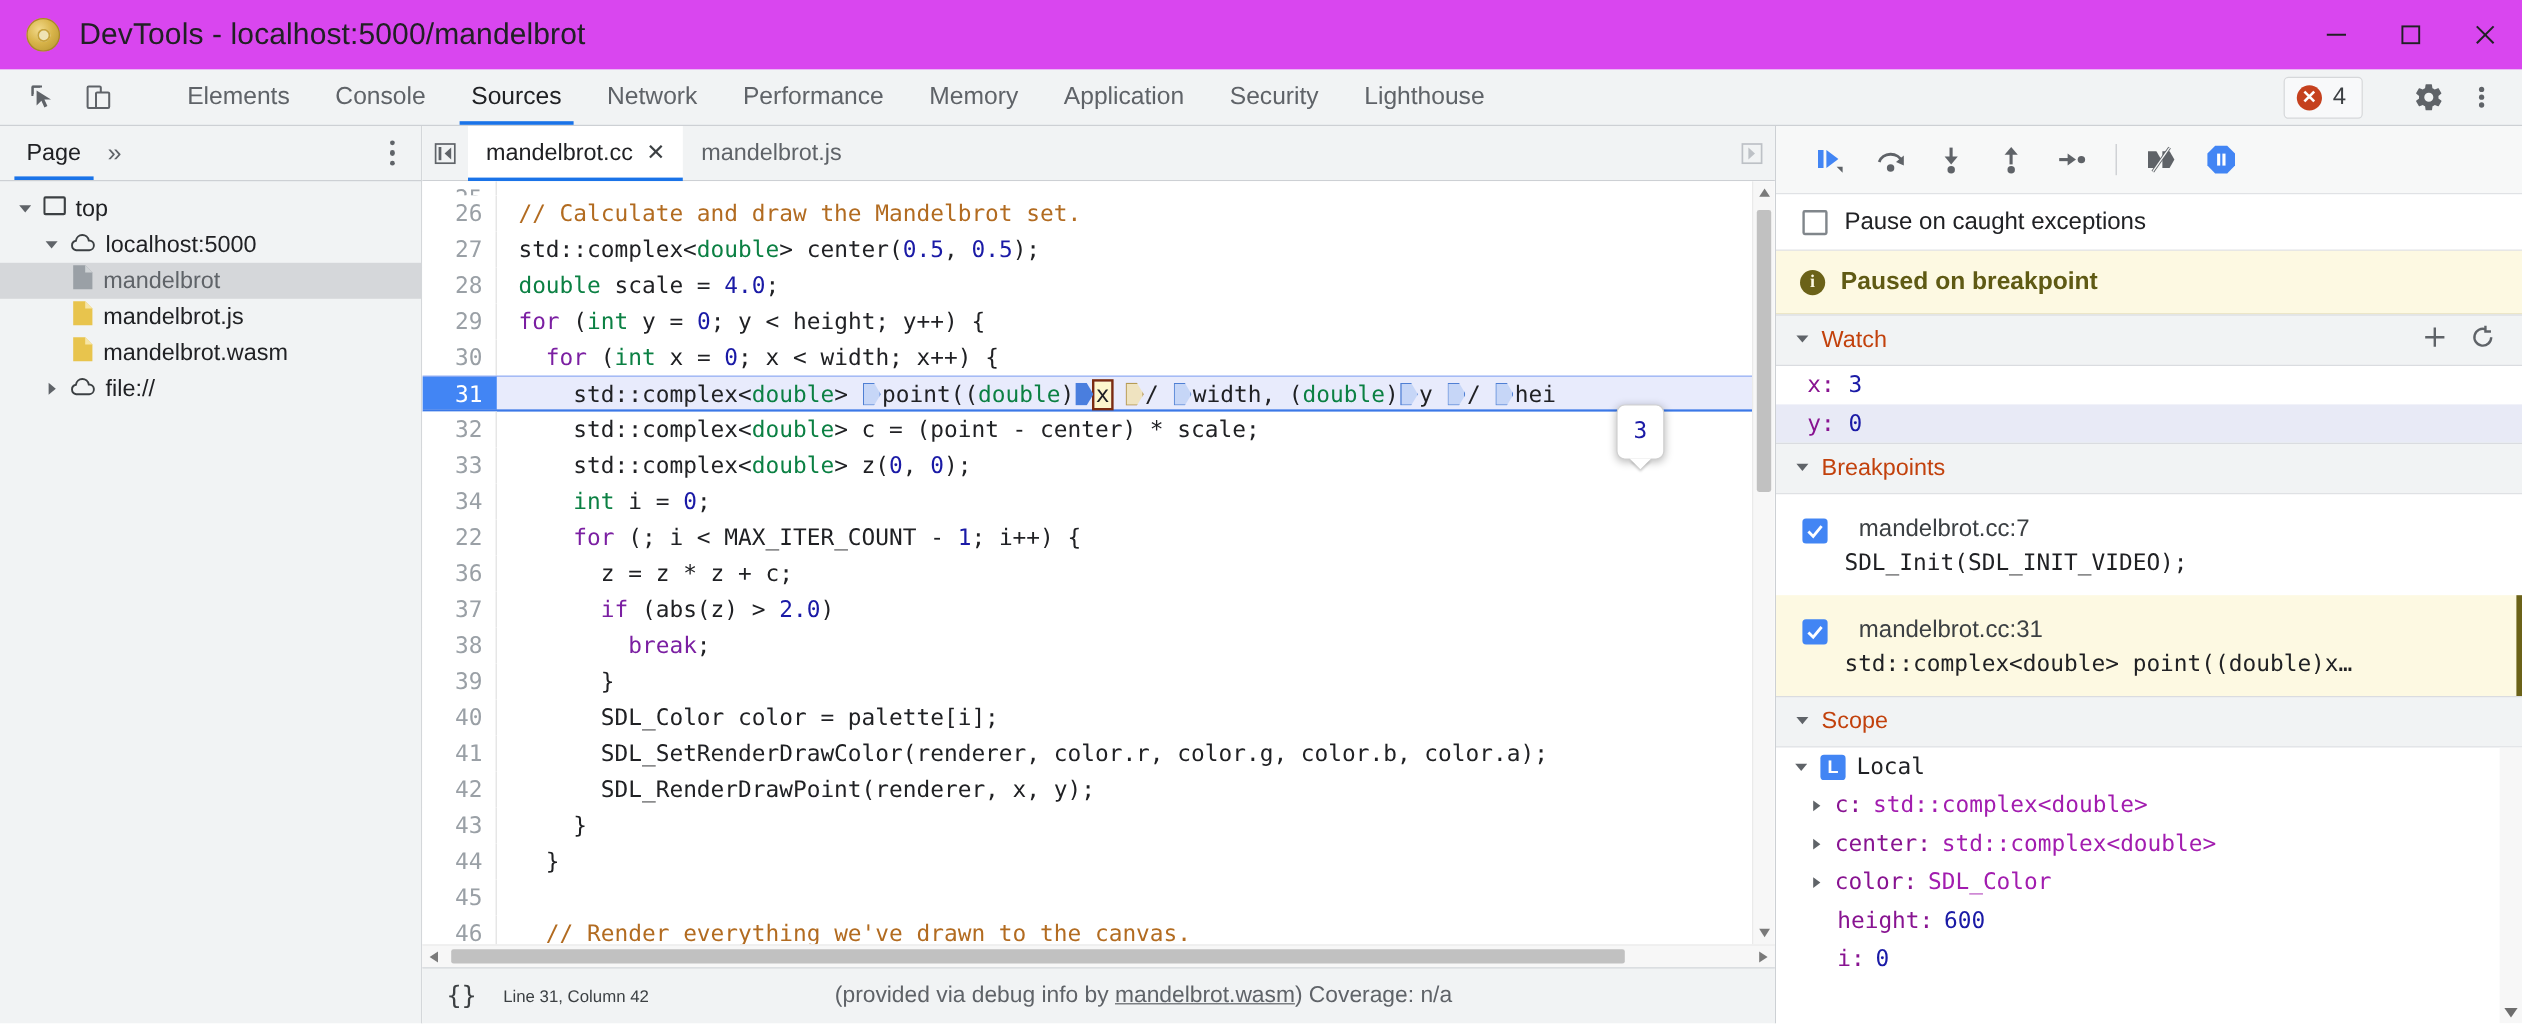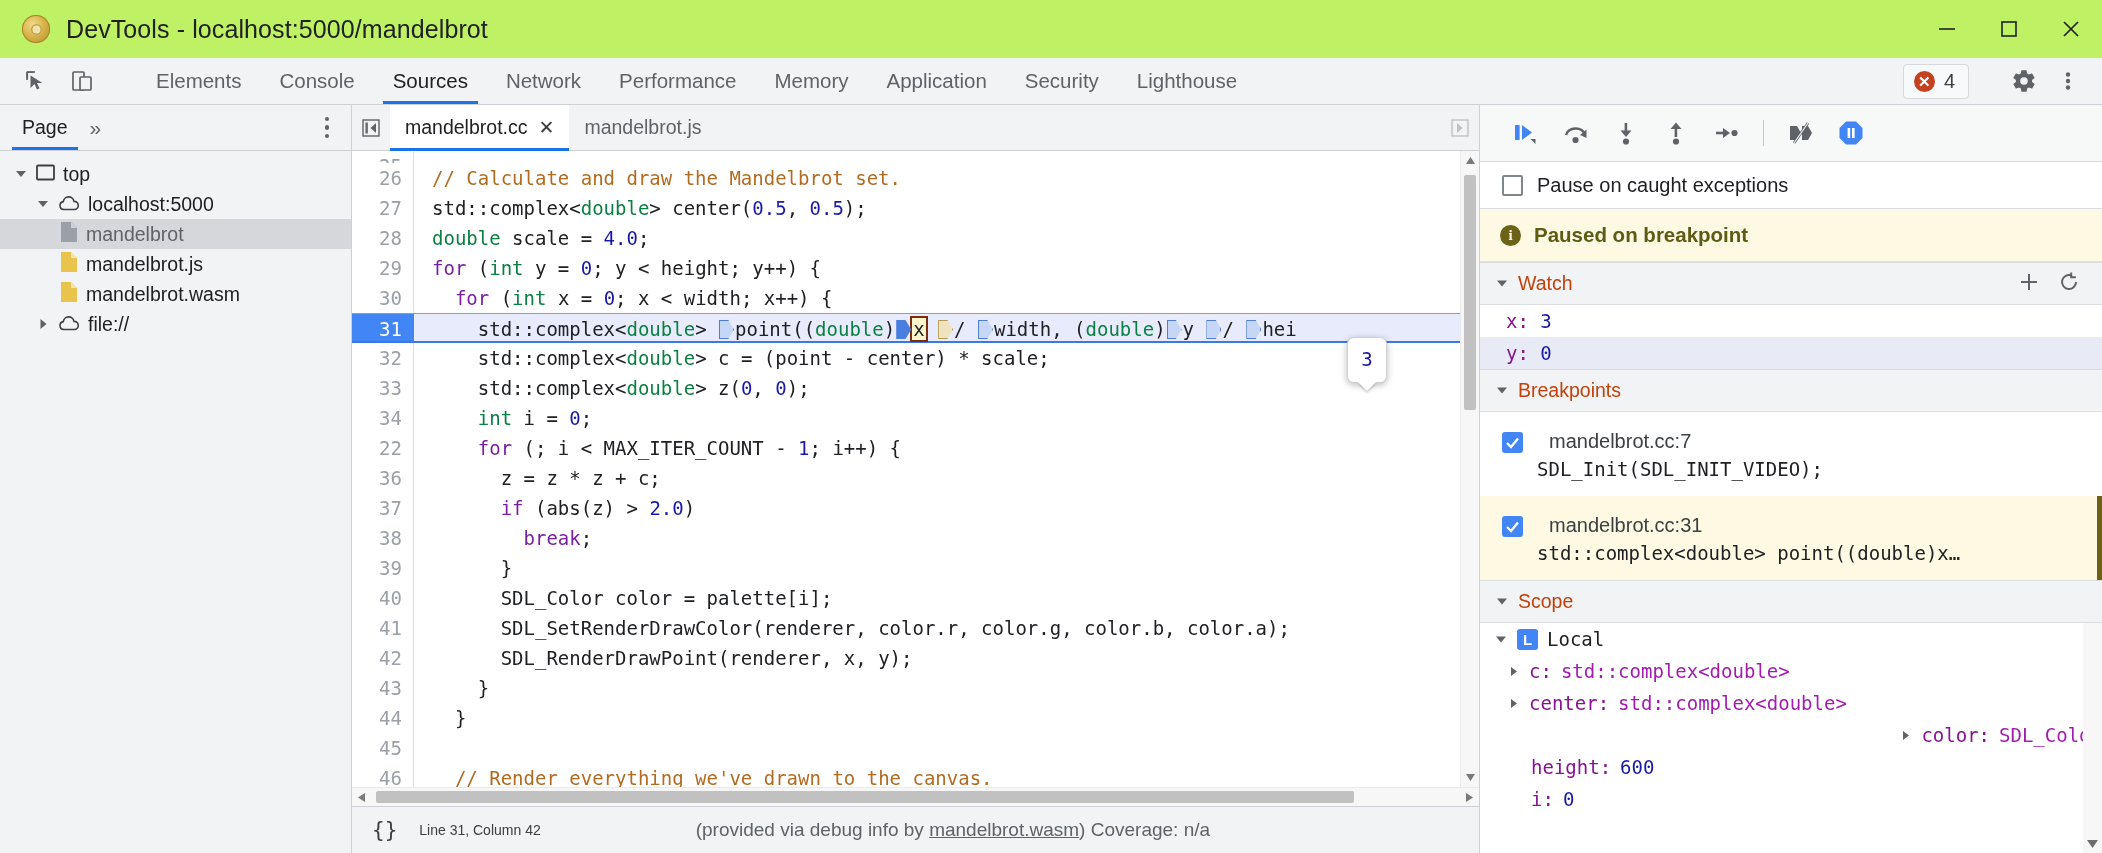--- a/index.html
+++ b/index.html
@@ -6,21 +6,21 @@
   html, body {
     width: 2102px; height: 853px;
     overflow: hidden;
     background: #ffffff;
     font-family: "Liberation Sans", sans-serif;
   }
   #app { position: relative; width: 2102px; height: 853px; display: flex; flex-direction: column; background:#fff; }
 
   
   .titlebar {
-    height: 58px; min-height:58px; background: #bef264;
+    height: 58px; min-height:58px; background: #d946ef;
     display: flex; align-items: center; position: relative;
   }
   .titlebar-left { display:flex; align-items:center; padding-left: 22px; gap: 16px; }
   .app-logo {
     width: 28px; height: 28px; border-radius: 50%;
     background: radial-gradient(circle at 38% 34%, #f2d98a 0%, #d8b449 45%, #b08f2d 100%);
     box-shadow: inset 0 0 0 1px #a8862a;
     display:flex; align-items:center; justify-content:center;
   }
   .app-logo::after {
@@ -786,21 +786,21 @@
         <div class="srow" style="padding-left:26px;">
           <span class="sarrow">
             <svg width="11" height="11" viewBox="0 0 11 11">
                 <path d="M3 1 L3 10 L9 5.5 Z" fill="#5f6368"></path>
               </svg>
           </span>
           <span class="sname">center:</span>
           <span class="styp">std::complex&lt;double&gt;</span>
         </div>
 
-        <div class="srow" style="padding-left:26px;justify-content:flex-end;">
+        <div class="srow" style="padding-left:26px;">
           <span class="sarrow">
             <svg width="11" height="11" viewBox="0 0 11 11">
                 <path d="M3 1 L3 10 L9 5.5 Z" fill="#5f6368"></path>
               </svg>
           </span>
           <span class="sname">color:</span>
           <span class="styp">SDL_Color</span>
         </div>
 
         <div class="srow" style="padding-left:51px;">

